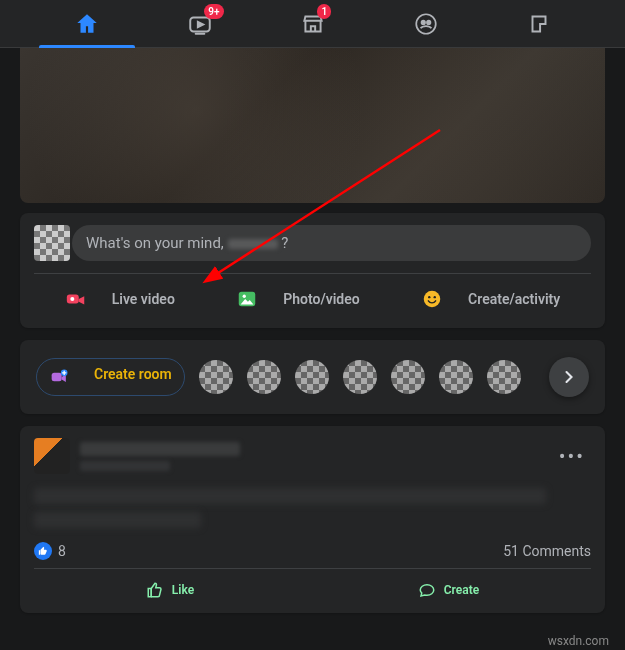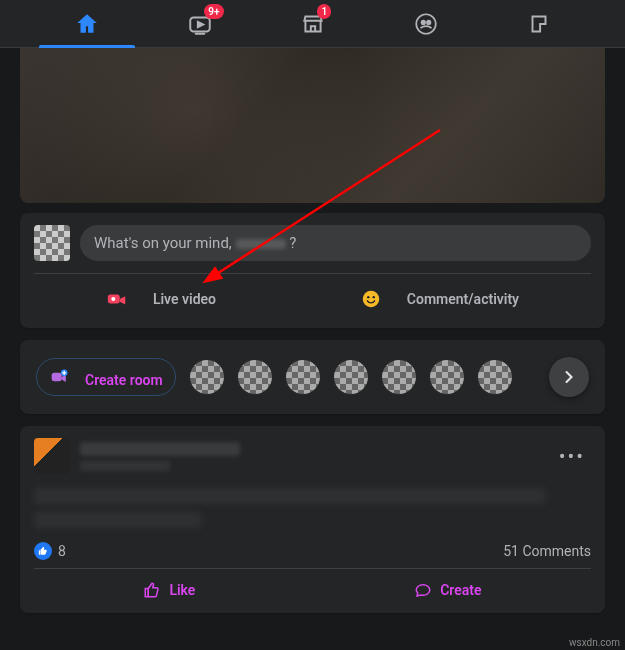--- a/index.html
+++ b/index.html
@@ -13,56 +13,56 @@
   .nav-item svg { width: 26px; height: 26px; }
   .badge { position: absolute; top: 4px; left: 55%; background: #f02849; color: #fff; font-size: 10px; padding: 1px 4px; border-radius: 8px; font-weight: 600; min-width: 14px; text-align: center; line-height: 13px; }
   
   
   .cover { margin: 0 20px 10px 20px; height: 155px; border-radius: 0 0 8px 8px; background: linear-gradient(135deg, #3a3530 0%, #2a2520 40%, #3d3832 70%, #2f2a25 100%); filter: blur(0.5px); position: relative; overflow: hidden; }
   .cover::before { content:""; position:absolute; inset:0; background: radial-gradient(circle at 30% 40%, rgba(90,80,70,.4), transparent 40%), radial-gradient(circle at 70% 60%, rgba(70,60,50,.3), transparent 50%); }
   
   .card { background: #242526; margin: 0 20px 12px 20px; border-radius: 8px; padding: 12px 14px; box-shadow: 0 1px 2px rgba(0,0,0,.2); }
   
   
-  .composer-top { display: flex; align-items: center; gap: 10px; padding-bottom: 12px; border-bottom: 1px solid #3e4042; }
+  .composer-top { display: flex; align-items: center; gap: 2px; padding-bottom: 12px; border-bottom: 1px solid #3e4042; }
   .avatar-sm { width: 36px; height: 36px; border-radius: 4px; background: #555; }
   .avatar-sm.pixel { background: repeating-conic-gradient(#777 0 25%, #ccc 0 50%) 0 0/12px 12px; }
   .compose-input { flex: 1; background: #3a3b3c; color: #b0b3b8; border-radius: 20px; padding: 9px 14px; font-size: 15px; cursor: pointer; }
   .composer-actions { display: flex; justify-content: space-around; padding-top: 8px; }
   .compose-btn { display: flex; align-items: center; gap: 25px; color: #b0b3b8; font-weight: 600; font-size: 14px; padding: 6px 10px; border-radius: 6px; cursor: pointer; }
   .ic { width: 22px; height: 22px; display: inline-flex; align-items: center; justify-content: center; }
   
   
   .rooms { display: flex; align-items: center; gap: 14px; padding: 6px 2px; position: relative; }
-  .create-room { display: flex; align-items: flex-end; gap: 14px; border: 1.5px solid #2d4a6e; color: #d946ef; font-weight: 600; font-size: 14px; padding: 7px 12px; border-radius: 20px; cursor: pointer; white-space: nowrap; }
+  .create-room { display: flex; align-items: flex-start; gap: 23px; border: 1.5px solid #2d4a6e; color: #eab308; font-weight: 600; font-size: 14px; padding: 7px 12px; border-radius: 20px; cursor: pointer; white-space: nowrap; }
   .room-av { width: 34px; height: 34px; border-radius: 50%; background: repeating-conic-gradient(#666 0 25%, #aaa 0 50%) 0 0/12px 12px; flex-shrink:0; }
   .scroll-btn { position: absolute; right: 2px; top: 50%; transform: translateY(-50%); width: 40px; height: 40px; border-radius: 50%; background: #3e4042; display: flex; align-items: center; justify-content: center; color: #e4e6eb; cursor: pointer; box-shadow: 0 2px 6px rgba(0,0,0,.4); }
   
   
   .post-head { display: flex; align-items: center; gap: 10px; }
   .author-av { width: 36px; height: 36px; border-radius: 4px; background: linear-gradient(135deg,#e67e22 40%,#222 40%); }
   .author-meta { flex:1; }
   .author-name { width: 160px; height: 14px; background: #3a3b3c; border-radius: 3px; filter: blur(2px); }
   .author-sub { width: 90px; height: 10px; background: #333436; border-radius: 3px; margin-top: 5px; filter: blur(2px); }
   .post-menu { color: #b0b3b8; font-size: 20px; letter-spacing: 2px; padding: 4px 6px; cursor: pointer; }
   .post-body { margin: 14px 0 6px 0; }
   .blur-line { height: 16px; background: #2f3031; border-radius: 3px; margin-bottom: 8px; filter: blur(3px); }
   .blur-line.w90 { width: 92%; } .blur-line.w40 { width: 30%; }
   
   .post-stats { display: flex; justify-content: space-between; align-items: center; color: #b0b3b8; font-size: 14px; padding: 6px 0 8px 0; border-bottom: 1px solid #3e4042; }
   .like-count { display: flex; align-items: center; gap: 6px; }
   .like-dot { width: 18px; height: 18px; border-radius: 50%; background: #2078f4; display: inline-flex; align-items: center; justify-content: center; color:#fff; font-size:10px; }
   
   .post-actions { display: flex; justify-content: space-around; padding-top: 4px; }
-  .post-act { display: flex; align-items: center; gap: 8px; color: #d946ef; font-weight: 600; font-size: 14px; padding: 8px 20px; border-radius: 6px; cursor: pointer; }
+  .post-act { display: flex; align-items: center; gap: 8px; color: #86efac; font-weight: 600; font-size: 12px; padding: 8px 20px; border-radius: 6px; cursor: pointer; }
   
   
   .arrow { position: absolute; pointer-events: none; }
   
-  .watermark { position: absolute; bottom: 2px; right: 5px; font-size: 10px; color: #888; }
+  .watermark { position: absolute; bottom: 2px; right: 16px; font-size: 12px; color: #888; }
 </style>
 </head>
 <body>
 
 <div class="topnav">
   <div class="nav-item active">
     <svg viewBox="0 0 24 24" fill="currentColor">
         <path d="M12 3l9 8h-3v9h-5v-6h-2v6H6v-9H3l9-8z"></path>
       </svg>
   </div>
@@ -114,27 +114,37 @@
             <rect x="2" y="7" width="13" height="10" rx="3" fill="#f3425f"></rect>
             <path d="M15 12l6-3v9l-6-3z" fill="#f3425f"></path>
             <circle cx="8" cy="12" r="2.2" fill="#fff"></circle>
           </svg>
       </span>
       <span>Live video</span>
     </div>
     <div class="compose-btn">
       <span class="ic">
         <svg viewBox="0 0 24 24" width="22" height="22">
+            <rect x="3" y="4" width="18" height="16" rx="3" fill="#45bd62"></rect>
+            <circle cx="9" cy="9" r="1.8" fill="#fff"></circle>
+            <path d="M5 18l5-6 3 3 2-2 4 5H5z" fill="#fff"></path>
+          </svg>
+      </span>
+      <span>Photo/video</span>
+    </div>
+    <div class="compose-btn">
+      <span class="ic">
+        <svg viewBox="0 0 24 24" width="22" height="22">
             <circle cx="12" cy="12" r="9" fill="#f7b928"></circle>
             <circle cx="9" cy="10" r="1.3" fill="#222"></circle>
             <circle cx="15" cy="10" r="1.3" fill="#222"></circle>
             <path d="M8 14c1 1.6 2.5 2.2 4 2.2s3-.6 4-2.2" stroke="#222" stroke-width="1.5" fill="none" stroke-linecap="round"></path>
           </svg>
       </span>
-      <span>Comment/activity</span>
+      <span>Create/activity</span>
     </div>
   </div>
 </div>
 
 <div class="card">
   <div class="rooms">
     <div class="create-room">
       <span class="ic">
         <svg viewBox="0 0 24 24" width="20" height="20">
             <rect x="2" y="7" width="12" height="10" rx="3" fill="#b46ae0"></rect>

